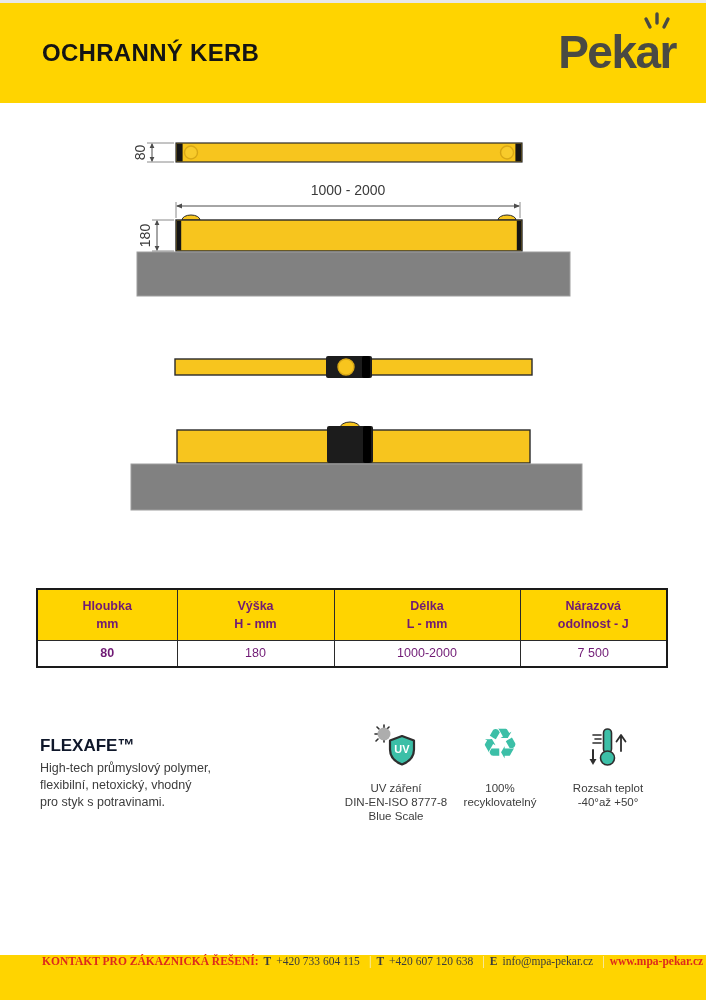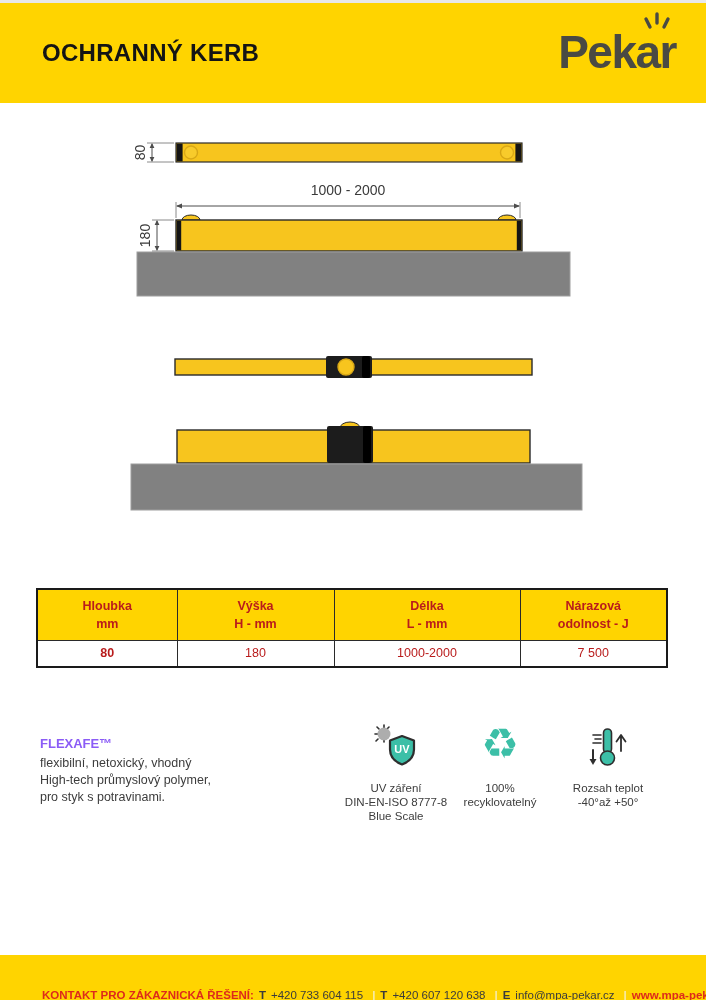--- a/index.html
+++ b/index.html
@@ -38,45 +38,45 @@
   }
 
   
   .spec-table {
     position:absolute; left:36px; top:585px; width:630px;
     border-collapse:collapse; table-layout:fixed;
     border:2px solid #1a1a1a;
   }
   .spec-table th, .spec-table td {
     border:1px solid #2a2a2a; text-align:center; vertical-align:middle;
-    font-size:12.5px; color:#b91c1c;
+    font-size:12.5px; color:#701a75;
   }
   .spec-table th { background:#FFD400; height:51px; font-weight:bold; line-height:18px; }
   .spec-table td { background:#ffffff; height:27px; font-weight:normal; }
   .spec-table td.bold { font-weight:bold; }
 
   
   .flexafe-block { position:absolute; left:40px; top:733px; width:210px; }
-  .flexafe-title { font-size:13px; font-weight:bold; color:#8b5cf6; margin-bottom:4px; }
+  .flexafe-title { font-size:17px; font-weight:bold; color:#0f172a; margin-bottom:4px; }
   .flexafe-line { font-size:12.5px; color:#3c3c3c; line-height:17px; }
 
   .feature { position:absolute; top:720px; text-align:center; }
   .feature .icon-box { height:58px; display:flex; align-items:flex-start; justify-content:center; }
   .feature .cap { font-size:11.5px; color:#3c3c3c; line-height:14px; }
   .f1 { left:237px; width:104px; }
   .f2 { left:334px; width:124px; }
   .f3 { left:448px; width:104px; }
   .f4 { left:546px; width:124px; }
   .recycle-glyph { font-family:"DejaVu Sans", sans-serif; font-size:42px; color:#3CBFA7; line-height:1; }
 
   
   .footer {
     position:absolute; left:0; top:952px; width:706px; height:46px;
-    background:#FFD400; display:flex; align-items:flex-end;
-    padding-left:42px; font-size:11.5px; white-space:nowrap;
+    background:#FFD400; display:flex; align-items:flex-start;
+    padding-left:42px; font-size:11.5px; white-space:nowrap;font-family:Liberation Serif, serif;
   }
   .footer span { margin-right:5px; }
   .ft-label { color:#DD2A1B; font-weight:bold; }
   .ft-pref { color:#3b3b3b; font-weight:bold; }
   .ft-val { color:#3b3b3b; }
   .ft-sep { color:#f7ecb0; font-weight:bold; margin:0 4px; }
   .ft-web { color:#DD2A1B; font-weight:bold; }
 </style>
 </head>
 <body>
@@ -192,22 +192,22 @@
         <td class="bold">80</td>
         <td>180</td>
         <td>1000-2000</td>
         <td>7 500</td>
       </tr>
     </tbody>
   </table>
 
   <div class="flexafe-block">
     <div class="flexafe-title">FLEXAFE™</div>
+    <div class="flexafe-line">High-tech průmyslový polymer,</div>
     <div class="flexafe-line">flexibilní, netoxický, vhodný</div>
-    <div class="flexafe-line">High-tech průmyslový polymer,</div>
     <div class="flexafe-line">pro styk s potravinami.</div>
   </div>
 
 
   <div class="feature f2">
     <div class="icon-box">
       <svg width="50" height="52" viewBox="0 0 50 52">
         <g stroke="#2e2e2e" stroke-width="1.6" stroke-linecap="round">
           <line x1="13" y1="2" x2="13" y2="5"></line>
           <line x1="4" y1="11" x2="7" y2="11"></line>

